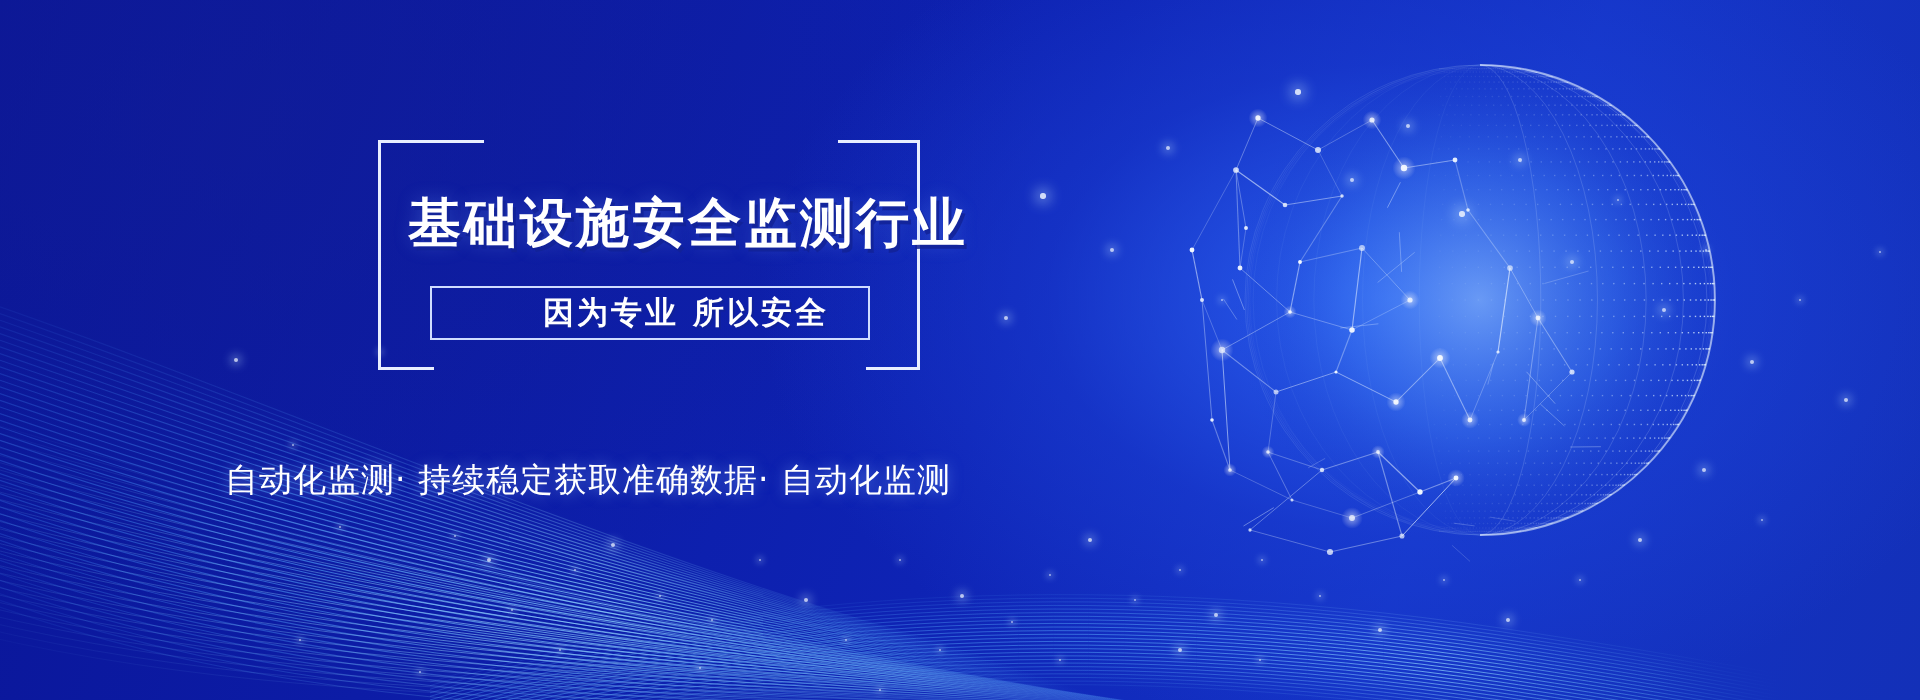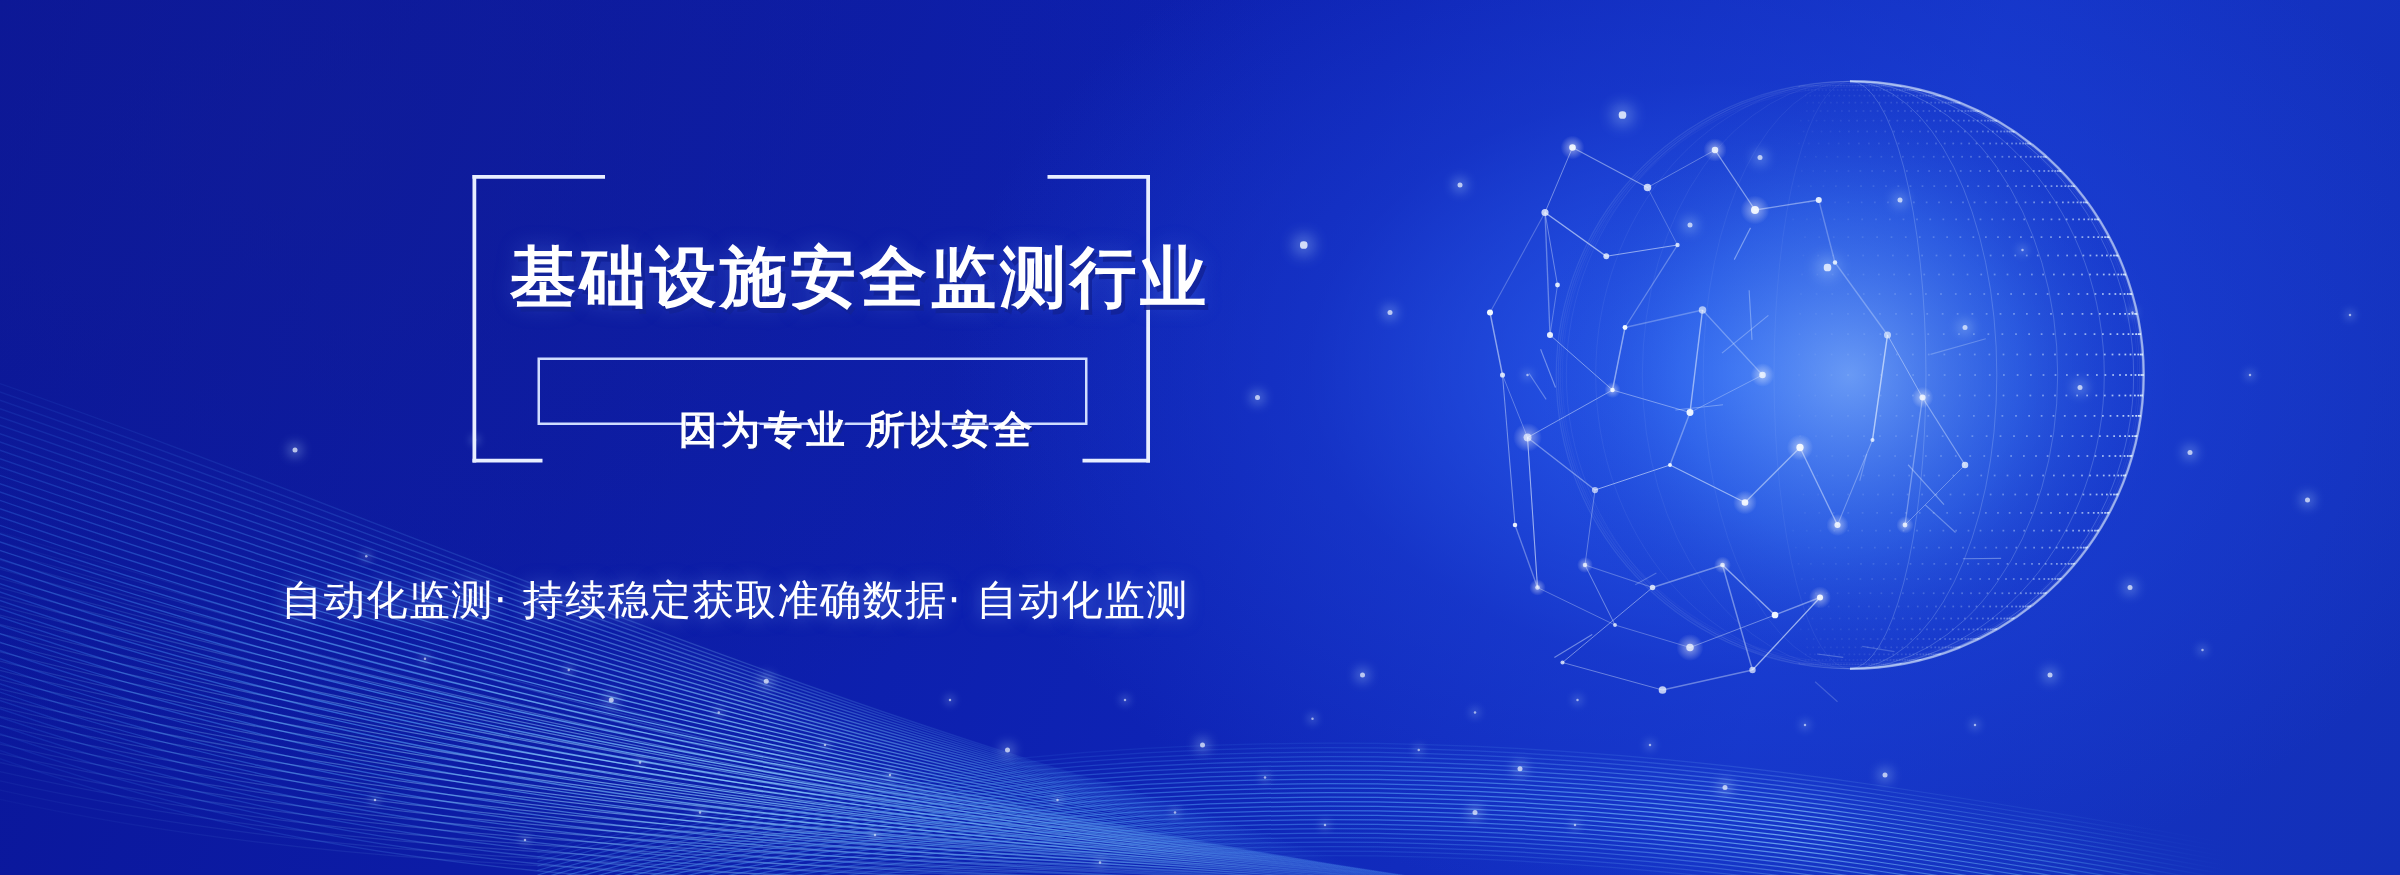--- a/index.html
+++ b/index.html
@@ -51,21 +51,20 @@
     position:absolute;left:430px;top:286px;width:440px;height:54px;
     border:2px solid #cfdcff;box-sizing:border-box;
   }
   .slogan{
     position:absolute;left:430px;top:286px;width:512px;height:54px;
     display:flex;align-items:center;justify-content:center;
     font-size:31px;font-weight:bold;color:#ffffff;letter-spacing:3px;
     font-family:"DejaVu Sans","Liberation Sans",sans-serif;
     text-shadow:2px 2px 0 rgba(18,34,150,.8);
     white-space:nowrap;
-    margin-top:31px;
   }
   .tagline{
     position:absolute;left:225px;top:458px;
     font-size:33px;font-weight:normal;color:#ffffff;letter-spacing:1px;
     font-family:"DejaVu Sans","Liberation Sans",sans-serif;
     text-shadow:0 0 14px rgba(140,185,255,.55);
     white-space:nowrap;
   }
 </style>
 </head>

